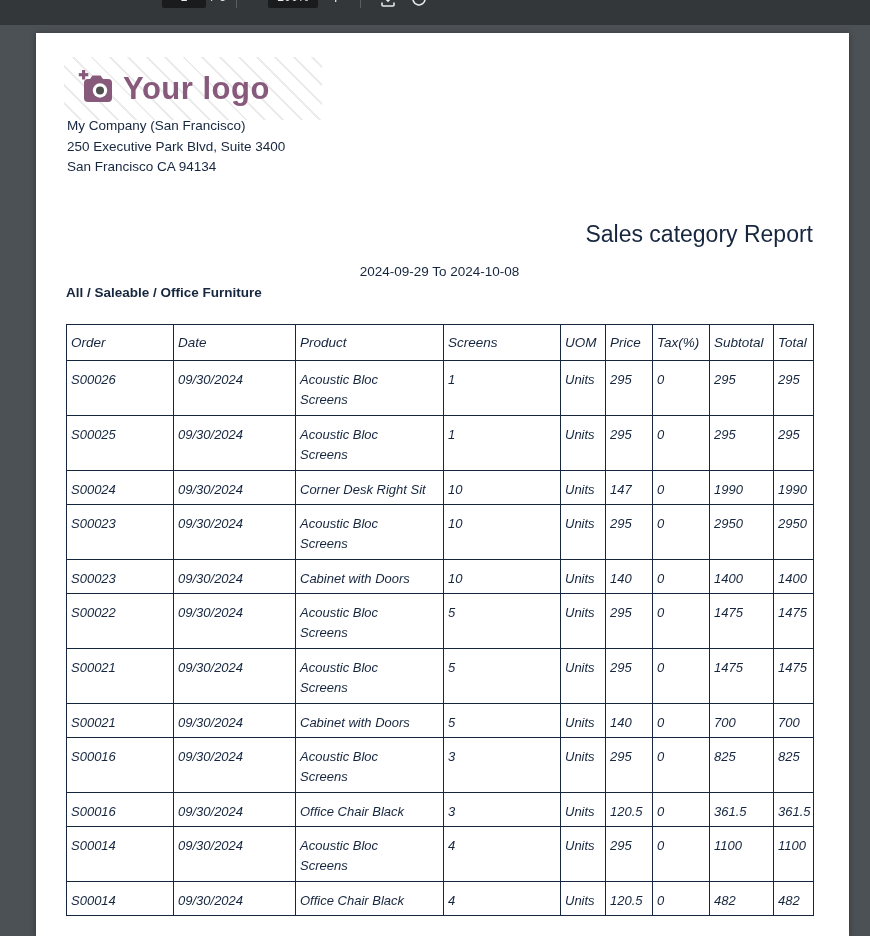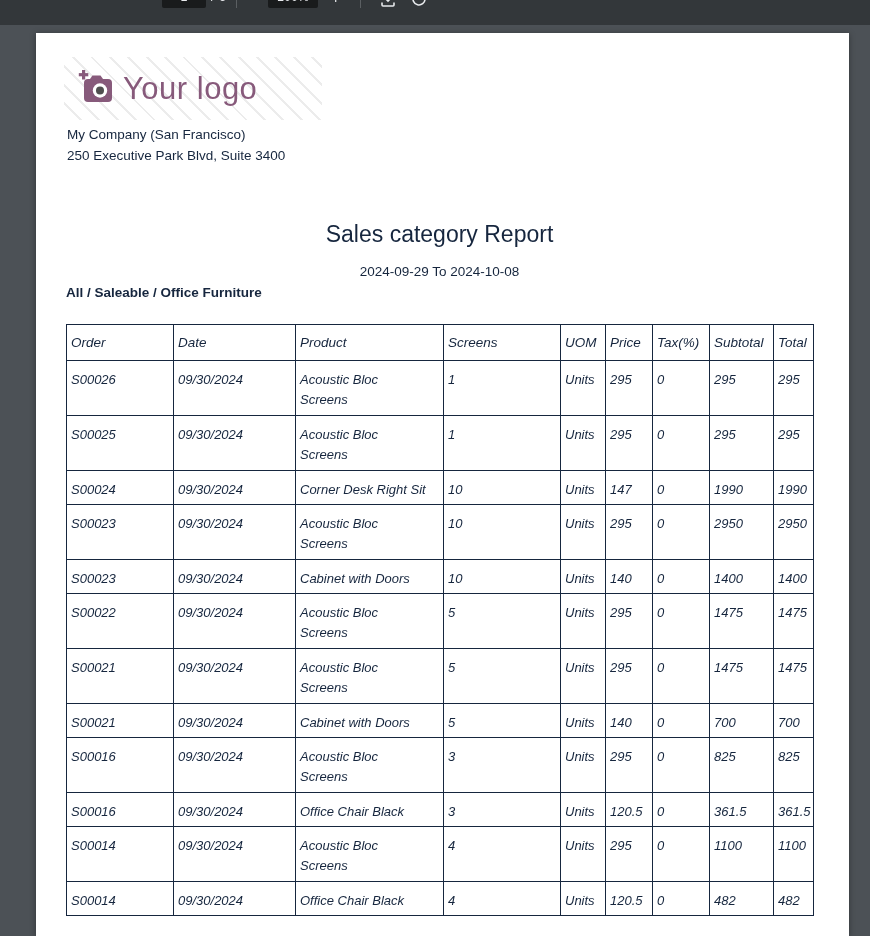--- a/index.html
+++ b/index.html
@@ -16,27 +16,27 @@
   .tb-icon { position:absolute; top:-10px; }
   .tb-icon svg { display:block; }
 
   
   .page { position:absolute; left:36px; top:33px; width:813px; height:903px;
     background:#ffffff; box-shadow:0 1px 6px rgba(0,0,0,0.35); color:#16263e; }
 
   .logo-area { position:absolute; left:28px; top:24px; width:258px; height:63px;
     background:repeating-linear-gradient(45deg, #ffffff 0 11px, #ececec 11px 13px);
     display:flex; align-items:center; padding-left:13px; }
-  .logo-text { font-size:31px; font-weight:normal; color:#875a7b; margin-left:8px;
+  .logo-text { font-size:31px; font-weight:bold; color:#875a7b; margin-left:8px;
     letter-spacing:0.5px; white-space:nowrap; }
 
-  .address { position:absolute; left:31px; top:92px; font-size:13.5px; line-height:20.5px; }
+  .address { position:absolute; left:31px; top:83px; font-size:13.5px; line-height:20.5px; }
 
   .doc-title { position:absolute; left:30px; top:188px; width:747px;
-    text-align:center; font-size:23px; }
+    text-align:right; font-size:23px; }
   .doc-dates { position:absolute; left:30px; top:231px; width:747px;
     text-align:center; font-size:13.5px; }
   .doc-category { position:absolute; left:30px; top:252px; width:747px;
     text-align:left; font-size:13.5px; font-weight:bold; }
 
   table.report { position:absolute; left:30px; top:291px; width:747px;
     border-collapse:collapse; table-layout:fixed; font-size:13px;font-style:italic; }
   table.report th, table.report td { border:1px solid #16263e; text-align:left;
     vertical-align:top; overflow:hidden; }
   table.report th { height:36px; vertical-align:middle; padding:0 3px 0 4px;
@@ -87,20 +87,21 @@
         <circle cx="23" cy="20.5" r="7.2" fill="#ffffff"></circle>
         <circle cx="23" cy="20.5" r="4" fill="#4f4f4f"></circle>
       </svg>
     </span>
     <span class="logo-text">Your logo</span>
   </div>
 
   <div class="address">
     <div>My Company (San Francisco)</div>
     <div>250 Executive Park Blvd, Suite 3400</div>
+    <div>San Francisco CA 94134</div>
   </div>
 
   <div class="doc-title">Sales category Report</div>
   <div class="doc-dates">2024-09-29 To 2024-10-08</div>
   <div class="doc-category">All / Saleable / Office Furniture</div>
 
   <table class="report">
     <colgroup>
       <col style="width:107px">
         <col style="width:122px">

